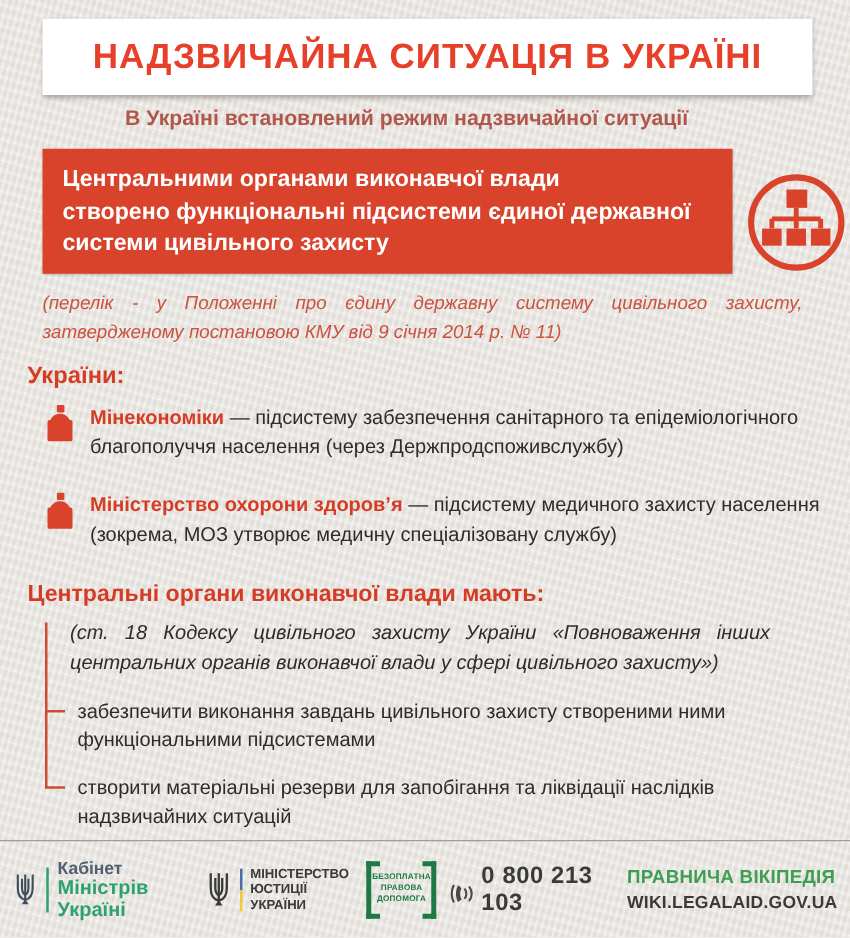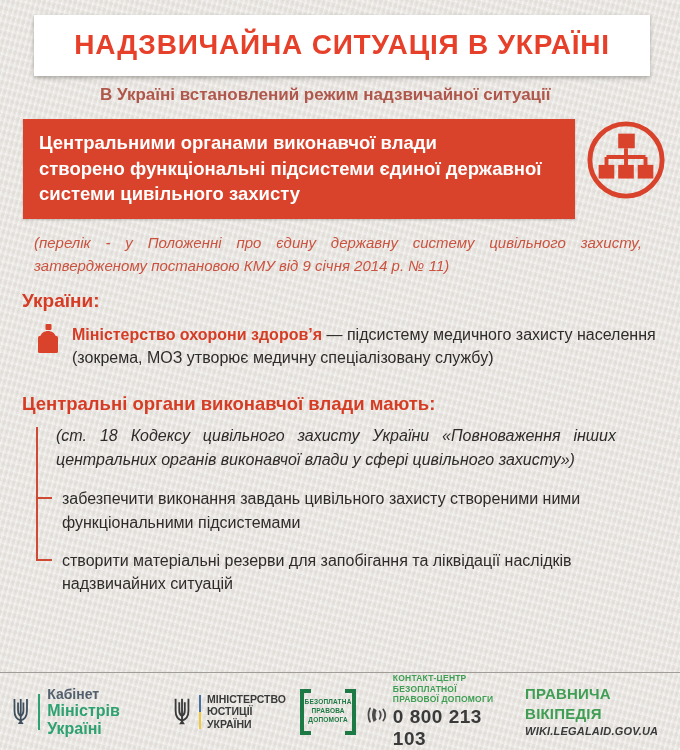--- a/index.html
+++ b/index.html
@@ -16,21 +16,21 @@
     box-shadow:0 2px 4px rgba(90,85,80,0.45);
     padding:14px 6px 15px 6px; text-align:center;
   }
   .title-card h1 {
     font-size:28px; font-weight:bold; color:#e7402a; letter-spacing:0.8px;
     white-space:nowrap;
   }
   .subtitle {
     margin:9px 0 0 100px; color:#b0574b; font-size:17px; font-weight:600;
   }
-  .banner-row { display:flex; align-items:flex-start; margin:14px 0 0 23px; }
+  .banner-row { display:flex; align-items:flex-end; margin:14px 0 0 34px; }
   .banner {
     width:552px; background:#d9432c; color:#ffffff;
     font-size:18.5px; font-weight:bold; line-height:1.38;
     padding:11px 14px 12px 16px; white-space:pre-line;
     box-shadow:0 1px 2px rgba(0,0,0,0.2);
   }
   .org-icon-wrap { margin-left:10px; width:82px; height:82px; }
   .note {
     margin:12px 38px 0 34px; color:#ca5340; font-style:italic;
     font-size:15px; line-height:1.55; text-align:justify; font-weight:500;
@@ -81,21 +81,21 @@
     position:absolute; inset:0; display:flex; align-items:center; justify-content:center;
     font-size:6.5px; font-weight:bold; color:#1e7a44; text-align:center;
     line-height:1.35; white-space:pre-line; letter-spacing:0.2px;
   }
   .contact { display:flex; align-items:center; gap:5px; }
   .phone-icon-wrap { width:24px; height:24px; margin-top:6px; }
   .contact-label { font-size:8.5px; font-weight:bold; color:#3f9e53; line-height:1.25; white-space:pre-line; letter-spacing:0.2px; }
   .phone-number { font-size:19px; font-weight:bold; color:#3a3a3a; letter-spacing:0.5px; margin-top:1px; }
   .wiki { line-height:1.35; }
   .wiki-line1 { font-size:15px; font-weight:bold; color:#3f9e53; letter-spacing:0.2px; }
-  .wiki-line2 { font-size:11px; font-weight:bold; color:#3a3a3a; letter-spacing:0.2px;font-style:italic; }
+  .wiki-line2 { font-size:14px; font-weight:bold; color:#3a3a3a; letter-spacing:0.2px; }
   svg { display:block; width:100%; height:100%; }
 </style>
 </head>
 <body>
 
 <div class="page">
 
   <div class="title-card">
     <h1>НАДЗВИЧАЙНА СИТУАЦІЯ В УКРАЇНІ</h1>
   </div>
@@ -115,20 +115,32 @@
         <rect x="34" y="47" width="16" height="14" fill="#d9432c"></rect>
         <rect x="54" y="47" width="16" height="14" fill="#d9432c"></rect>
       </svg>
     </div>
   </div>
 
   <div class="note">(перелік - у Положенні про єдину державну систему цивільного захисту, затвердженому постановою КМУ від 9 січня 2014 р. № 11)</div>
 
   <div class="intro-label">України:</div>
 
+  <div class="ministry">
+    <div class="building-icon-wrap">
+      <svg viewBox="0 0 24 30">
+        <g fill="#d9432c">
+          <rect x="9.5" y="0" width="6" height="6" rx="1"></rect>
+          <path d="M4 13 C6 5 18 5 20 13 Z"></path>
+          <rect x="2" y="12" width="20" height="17" rx="1.5"></rect>
+        </g>
+      </svg>
+    </div>
+    <div class="ministry-text"><span class="ministry-name">Мінекономіки</span><span> — підсистему забезпечення санітарного та епідеміологічного благополуччя населення (через Держпродспоживслужбу)</span></div>
+  </div>
 
   <div class="ministry">
     <div class="building-icon-wrap">
       <svg viewBox="0 0 24 30">
         <g fill="#d9432c">
           <rect x="9.5" y="0" width="6" height="6" rx="1"></rect>
           <path d="M4 13 C6 5 18 5 20 13 Z"></path>
           <rect x="2" y="12" width="20" height="17" rx="1.5"></rect>
         </g>
       </svg>
@@ -194,22 +206,20 @@
         <svg viewBox="0 0 28 24">
           <g stroke="#4a4a4a" stroke-width="2.4" fill="none" stroke-linecap="round">
             <path d="M4 3 C1.5 8.5 1.5 15.5 4 21"></path>
             <path d="M17 7 c2 2.6 2 7.4 0 10"></path>
             <path d="M22 4.5 c3.4 4.2 3.4 10.8 0 15"></path>
           </g>
           <path d="M9 2.5 c-3 6.5 -3 12.5 0 19 l4 -3 c-2 -4.5 -2 -8.5 0 -13 z" fill="#4a4a4a"></path>
         </svg>
       </div>
       <div>
-        <div class="contact-label">КОНТАКТ-ЦЕНТР БЕЗОПЛАТНОЇ
-ПРАВОВОЇ ДОПОМОГИ</div>
         <div class="phone-number">0 800 213 103</div>
       </div>
     </div>
 
     <div class="wiki">
       <div class="wiki-line1">ПРАВНИЧА ВІКІПЕДІЯ</div>
       <div class="wiki-line2">WIKI.LEGALAID.GOV.UA</div>
     </div>
 
   </div>

